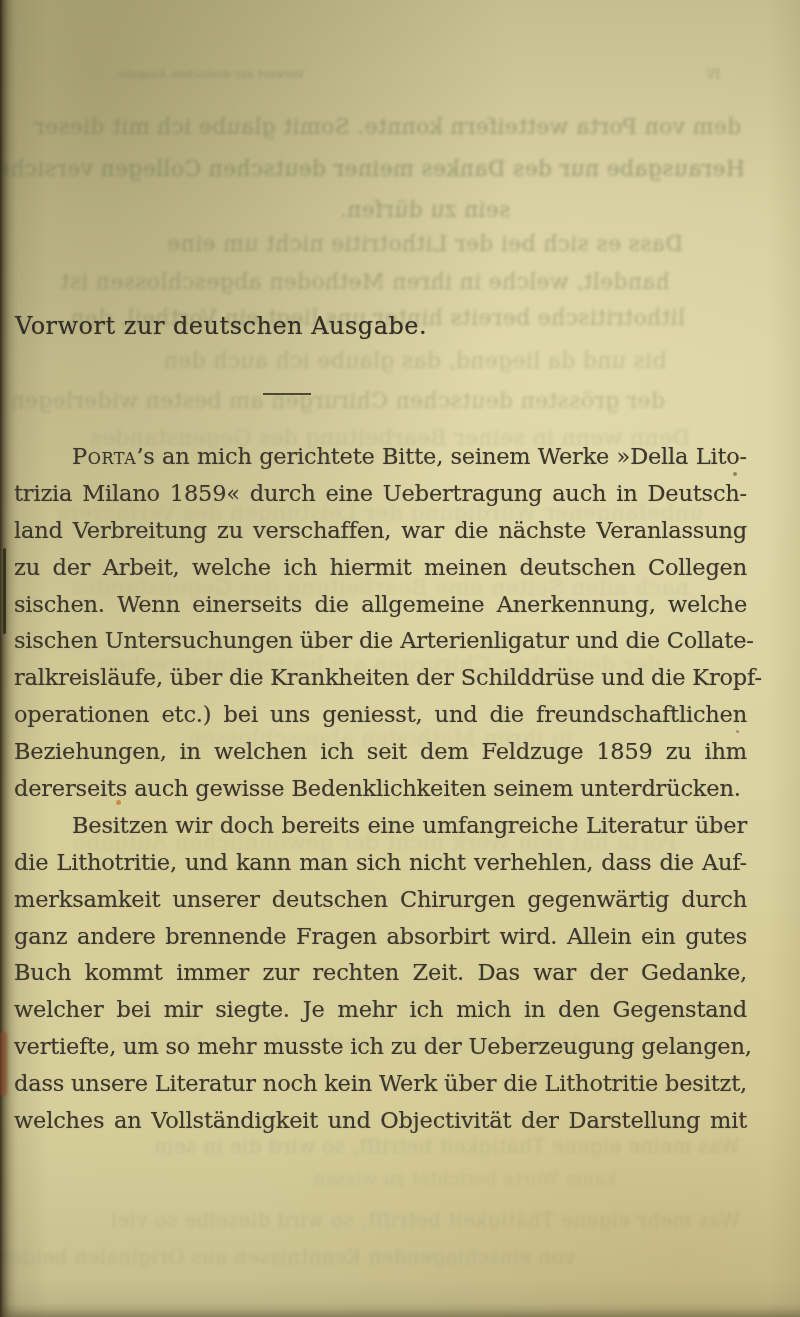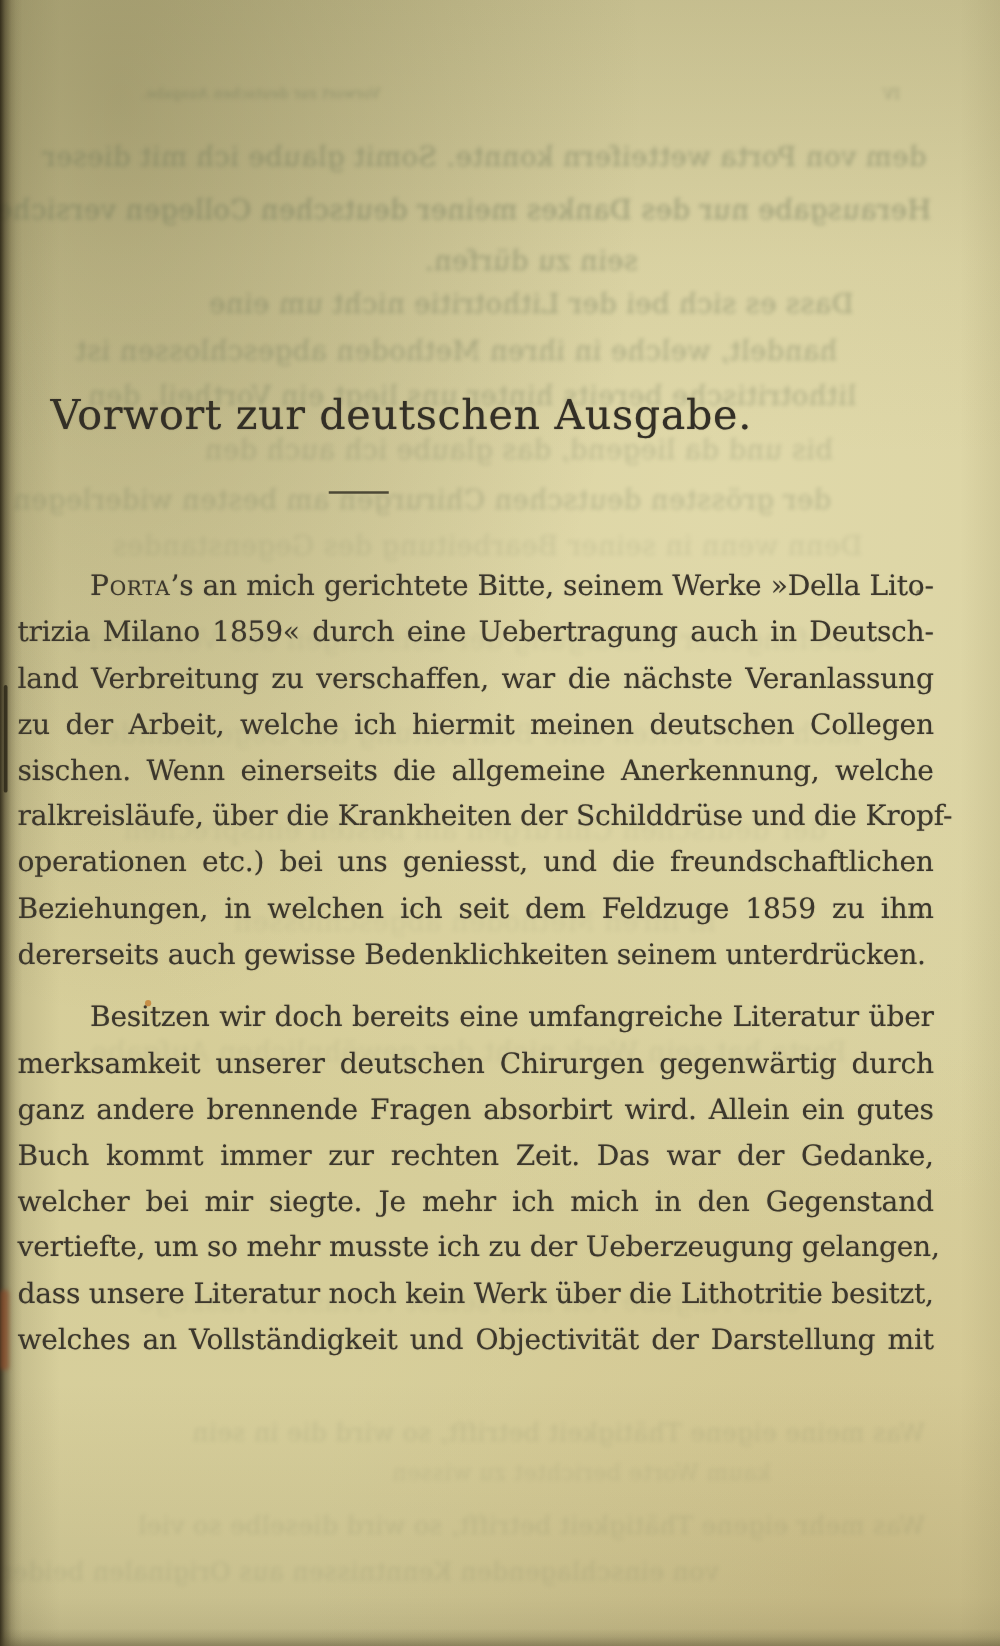--- a/index.html
+++ b/index.html
@@ -49,41 +49,41 @@
     transform:scaleX(-1);
     filter:blur(1.5px);
     color:#6d7657;
     text-align:center;
     white-space:nowrap;
     letter-spacing:.3px;
   }
   
   .title{
     position:absolute;left:15px;top:312px;width:612px;z-index:3;
-    margin:0;text-align:center;
-    font-size:33px;font-weight:normal;letter-spacing:.5px;
+    margin:0;text-align:left;
+    font-size:24px;font-weight:normal;letter-spacing:.5px;
     color:#332f26;
     text-shadow:0 0 1px rgba(51,47,38,.55);
   }
   .rule{
     position:absolute;left:263px;top:393px;width:48px;height:2px;z-index:3;
     background:#4c4836;filter:blur(.4px);
   }
   
   .body-text{
     position:absolute;left:14px;top:438px;width:733px;z-index:3;
     font-size:22.5px;color:#3c372c;letter-spacing:-0.2px;
     text-shadow:0 0 1px rgba(60,55,44,.45);
   }
   .line{
     height:36.9px;line-height:36.9px;
     text-align:justify;text-align-last:justify;
     white-space:nowrap;
   }
-  .line.indent{text-indent:58px;margin-top:13px;}
+  .line.indent{text-indent:58px;}
   .line.par-end{text-align-last:left;}
   .sc{font-variant:small-caps;letter-spacing:.6px;}
   
   .speck{position:absolute;border-radius:50%;z-index:4;pointer-events:none;}
   .speck.orange{left:116px;top:800px;width:5px;height:5px;background:rgba(193,122,44,.75);filter:blur(.4px);}
   .speck.dot1{left:733px;top:472px;width:4px;height:4px;background:rgba(70,64,48,.55);}
   .speck.dot2{left:736px;top:730px;width:3px;height:3px;background:rgba(70,64,48,.45);}
 </style>
 </head>
 <body>
@@ -116,25 +116,27 @@
 
   <h1 class="title">Vorwort zur deutschen Ausgabe.</h1>
   <div class="rule"></div>
 
   <div class="body-text">
       <div class="line indent"><span class="sc">Porta</span>’s an mich gerichtete Bitte, seinem Werke »Della Lito-</div>
       <div class="line">trizia Milano 1859« durch eine Uebertragung auch in Deutsch-</div>
       <div class="line">land Verbreitung zu verschaffen, war die nächste Veranlassung</div>
       <div class="line">zu der Arbeit, welche ich hiermit meinen deutschen Collegen</div>
       <div class="line">sischen.  Wenn einerseits die allgemeine Anerkennung, welche</div>
+      <div class="line">sischen Untersuchungen über die Arterienligatur und die Collate-</div>
       <div class="line">ralkreisläufe, über die Krankheiten der Schilddrüse und die Kropf-</div>
       <div class="line">operationen etc.) bei uns geniesst, und die freundschaftlichen</div>
       <div class="line">Beziehungen, in welchen ich seit dem Feldzuge 1859 zu ihm</div>
       <div class="line par-end">dererseits auch gewisse Bedenklichkeiten seinem unterdrücken.</div>
       <div class="line indent">Besitzen wir doch bereits  eine umfangreiche Literatur über</div>
+      <div class="line">die Lithotritie, und kann man sich nicht verhehlen, dass die Auf-</div>
       <div class="line">merksamkeit unserer deutschen Chirurgen gegenwärtig durch</div>
       <div class="line">ganz andere brennende Fragen absorbirt wird.  Allein ein gutes</div>
       <div class="line">Buch kommt immer zur rechten Zeit.  Das war der Gedanke,</div>
       <div class="line">welcher bei mir siegte.  Je mehr ich mich in den Gegenstand</div>
       <div class="line">vertiefte, um so mehr musste ich zu der Ueberzeugung gelangen,</div>
       <div class="line">dass unsere Literatur noch kein Werk über die Lithotritie besitzt,</div>
       <div class="line">welches an Vollständigkeit und Objectivität der Darstellung mit</div>
     </div>
 
   <div class="edge-left"></div>

